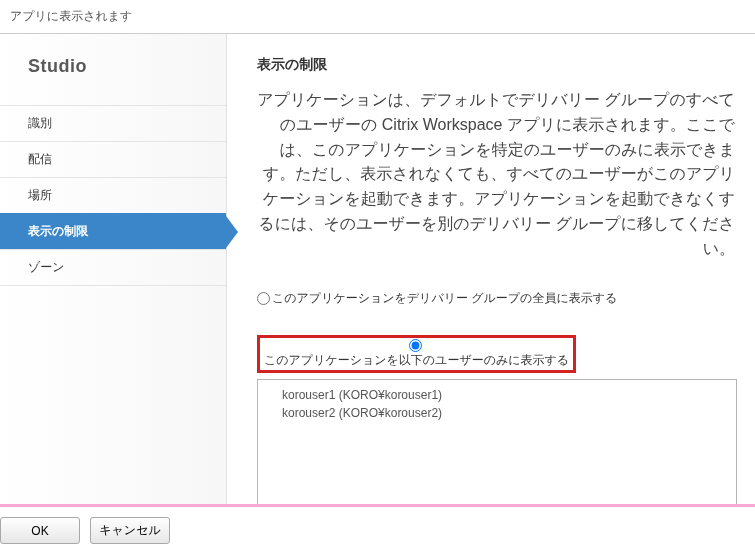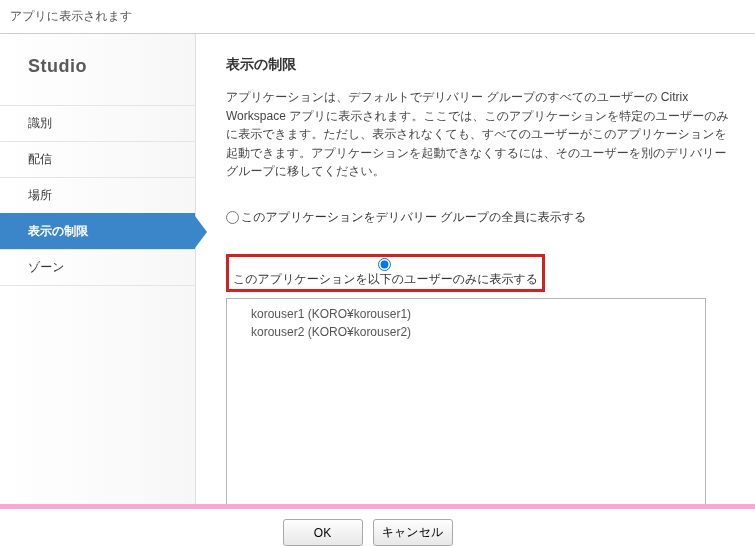--- a/index.html
+++ b/index.html
@@ -20,21 +20,21 @@
   .hr {
     border: none;
     border-top: 1px solid #cccccc;
     margin: 4px 0 0 0;
   }
   .main {
     display: flex;
     height: 470px;
   }
   .sidebar {
-    width: 196px;
+    width: 227px;
     padding: 22px 0 0 0;
     border-right: 1px solid #e0e0e0;
     background: linear-gradient(to right, #ffffff 0%, #f7f7f7 100%);
     position: relative;
   }
   .brand {
     font-size: 18px;
     font-weight: bold;
     color: #595959;
     padding: 0 0 28px 28px;
@@ -72,24 +72,25 @@
     padding: 22px 20px 10px 30px;
     overflow: hidden;
   }
   .content-title {
     font-size: 14px;
     font-weight: bold;
     color: #333;
     margin-bottom: 14px;
   }
   .desc {
-    font-size: 12px;
+    font-size: 16px;
     color: #444;
     line-height: 1.55;
     margin-bottom: 12px;
+    text-align: right;
   }
   .radio-row {
     display: flex;
     align-items: center;
     padding: 2px 0;
     margin-bottom: 3px;
     margin-top: 26px;
   }
   .radio-row.highlight {
     border: 3px solid #d22222;
@@ -128,24 +129,24 @@
     cursor: pointer;
   }
   button.small:disabled {
     color: #999;
     border-color: #cfcfcf;
     background: #000000;
     cursor: default;
   }
   .footer {
     display: flex;
-    justify-content: center;
+    justify-content: flex-start;
     gap: 10px;
     padding: 10px 20px 0 0;
-    border-top: 5px solid #f9a8d4;
+    border-top: 3px solid #f9a8d4;
     margin-top: 0;
   }
   button.dlg {
     font-family: inherit;
     font-size: 12px;
     width: 80px;
     padding: 4px 0;
     background: linear-gradient(#fefefe,#e7e7e7);
     border: 1px solid #a8a8a8;
     border-radius: 3px;

